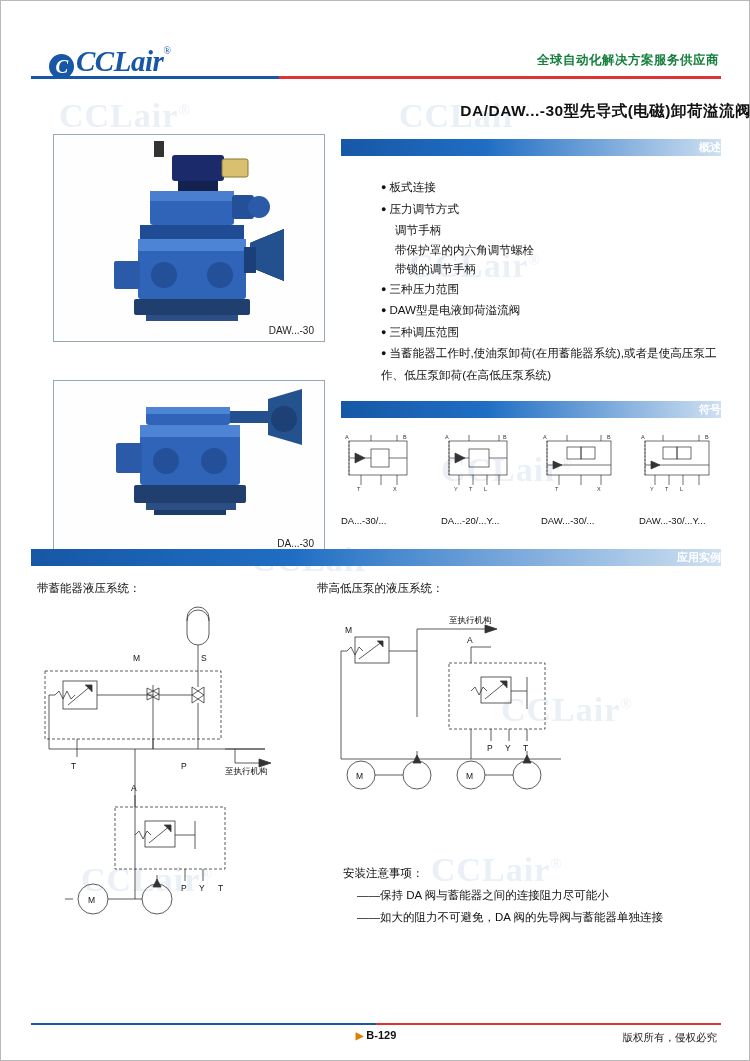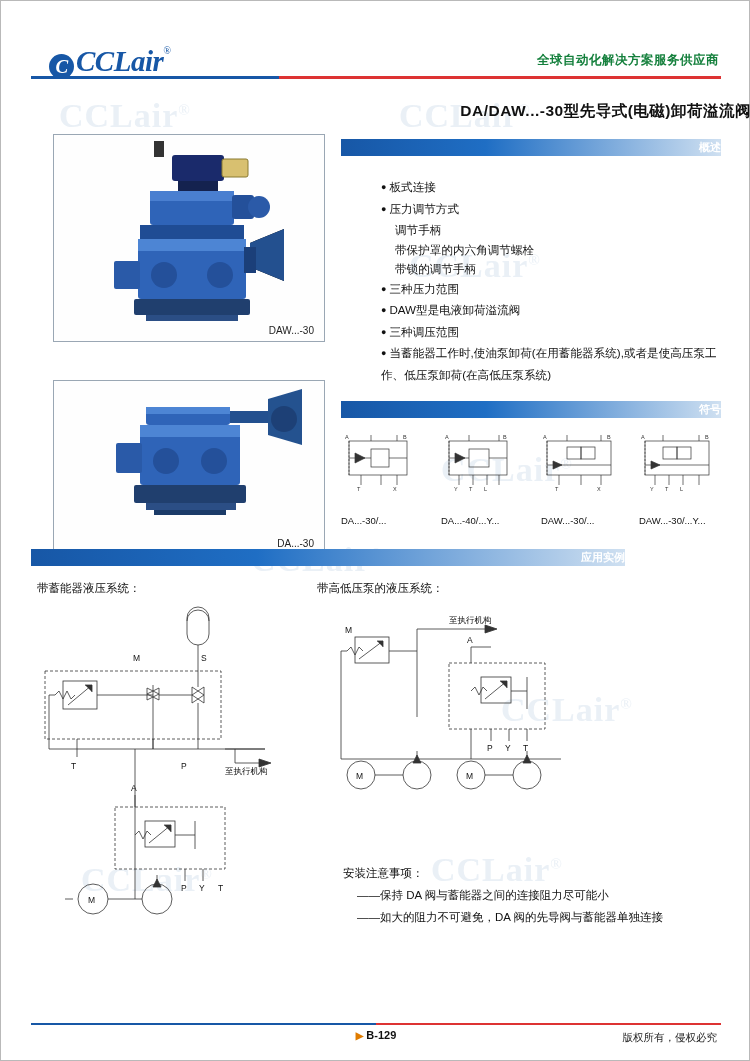--- a/index.html
+++ b/index.html
@@ -265,21 +265,21 @@
           </g>
           <g font-size="5.5" fill="#333" font-family="Liberation Sans, sans-serif">
             <text x="4" y="8">A</text>
             <text x="62" y="8">B</text>
             <text x="13" y="60">Y</text>
             <text x="28" y="60">T</text>
             <text x="43" y="60">L</text>
           </g>
         </svg>
       </div>
-      <div class="lbl">DA...-40/...Y...</div>
+      <div class="lbl">DA...-20/...Y...</div>
     </div>
 
     <div class="sym" style="left:200px;">
       <div class="box">
         <svg width="84" height="62" viewBox="0 0 84 62">
           <g stroke="#333" fill="none" stroke-width="0.7">
             <rect x="6" y="10" width="64" height="34"></rect>
             <rect x="26" y="16" width="14" height="12"></rect>
             <rect x="40" y="16" width="14" height="12"></rect>
             <line x1="6" y1="34" x2="70" y2="34"></line>
@@ -325,21 +325,21 @@
             <text x="11" y="60">Y</text>
             <text x="26" y="60">T</text>
             <text x="41" y="60">L</text>
           </g>
         </svg>
       </div>
       <div class="lbl">DAW...-30/...Y...</div>
     </div>
   </div>
 
-  <div class="bar" style="left:30px; top:548px; width:594px;">应用实例</div>
+  <div class="bar" style="left:30px; top:548px; width:690px;">应用实例</div>
 
   <div class="sub" style="left:36px; top:580px;">带蓄能器液压系统：</div>
   <div class="sub" style="left:316px; top:580px;">带高低压泵的液压系统：</div>
 
   <div style="position:absolute; left:34px; top:598px; width:280px; height:330px; z-index:3;">
     <svg width="280" height="330" viewBox="0 0 280 330">
       <g stroke="#333" fill="none" stroke-width="0.8" font-family="Liberation Sans, sans-serif" font-size="8">
 
         <rect x="152" y="8" width="22" height="38" rx="11"></rect>
         <path d="M152 22 a11 11 0 0 1 22 0"></path>

